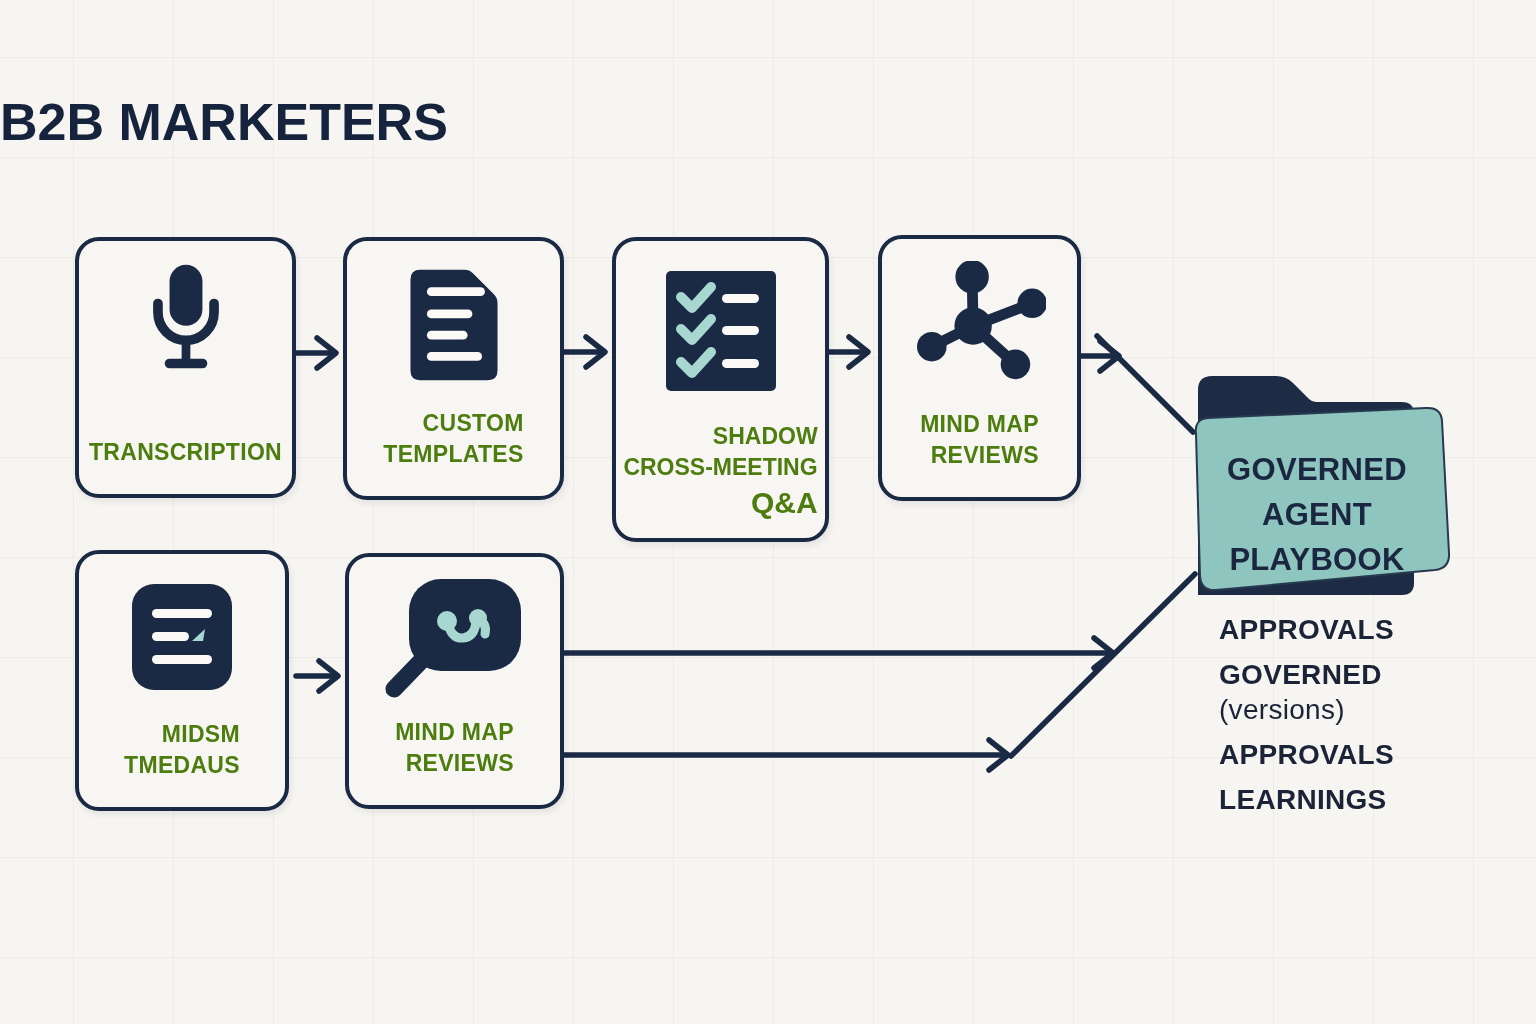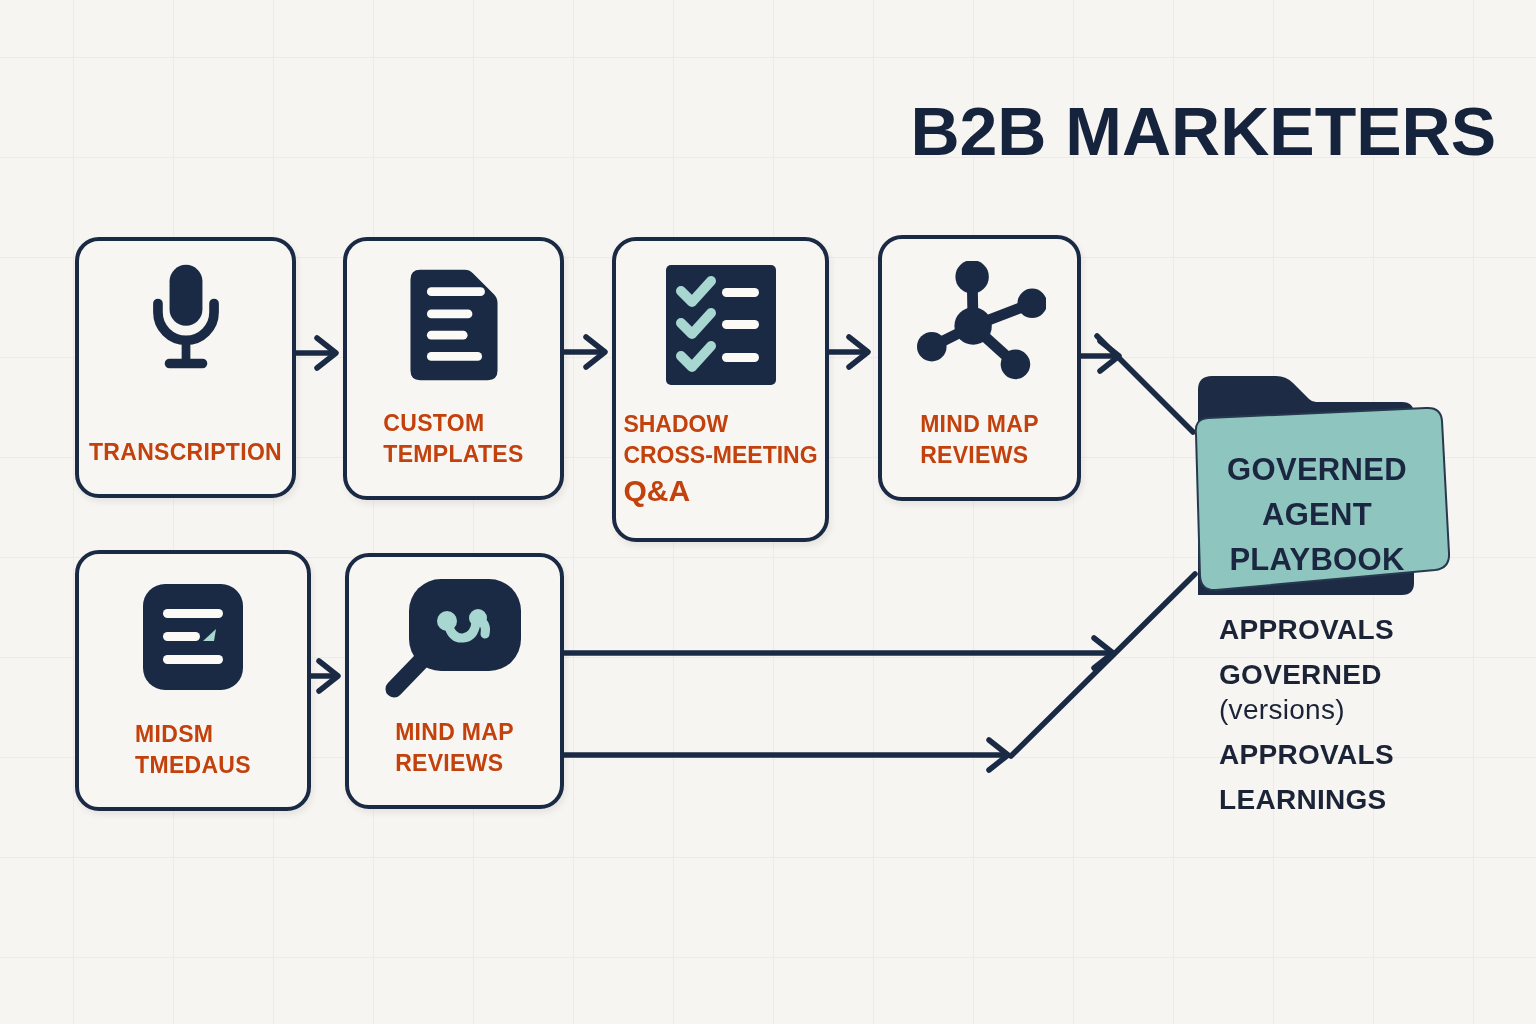--- a/index.html
+++ b/index.html
@@ -13,41 +13,41 @@
     position:relative;width:1536px;height:1024px;
     background-color:#f7f5f1;
     background-image:
       linear-gradient(to right, #ecebe6 1.5px, transparent 1.5px),
       linear-gradient(to bottom, #ecebe6 1.5px, transparent 1.5px);
     background-size:100px 100px;
     background-position:-27px -43px;
   }
   .title{
     position:absolute;left:0;top:92px;width:1496px;
-    text-align:right;
-    font-size:68px;font-weight:800;letter-spacing:0px;
+    text-align:left;
+    font-size:52px;font-weight:800;letter-spacing:0px;
     color:#16233c;
   }
   .flow-box{
     position:absolute;
     box-sizing:border-box;
     background:#f8f6f2;
     border:4.5px solid #1b2a44;
     border-radius:24px;
     display:flex;flex-direction:column;align-items:center;
     box-shadow:2px 4px 6px rgba(30,40,60,0.08);
     z-index:2;
   }
   .icon-zone{flex:1;display:flex;align-items:center;justify-content:center;width:100%;}
   .box-label{
-    white-space:pre-line;text-align:left;
+    white-space:pre-line;text-align:right;
     font-size:23px;font-weight:700;line-height:31px;letter-spacing:.3px;
-    color:#c2410c;padding-bottom:26px;
-  }
-  .box-label.tight{letter-spacing:0;padding-bottom:28px;}
+    color:#4d7c0f;padding-bottom:26px;
+  }
+  .box-label.tight{letter-spacing:0;padding-bottom:16px;}
   .qa-line{display:block;font-size:30px;line-height:38px;margin-top:1px;}
   .connector-layer{position:absolute;left:0;top:0;z-index:1;}
   .folder-wrap{position:absolute;left:1175px;top:358px;width:290px;height:250px;z-index:2;}
   .folder-label{
     position:absolute;left:1203px;top:447px;width:228px;
     white-space:pre-line;text-align:center;
     font-size:31px;line-height:45px;font-weight:800;letter-spacing:.3px;
     color:#1b2740;z-index:3;
   }
   .outputs{position:absolute;left:1219px;top:612px;z-index:2;}
@@ -147,21 +147,21 @@
         <circle cx="58" cy="16" r="17" fill="#1b2a44"></circle>
         <circle cx="119" cy="43" r="15" fill="#1b2a44"></circle>
         <circle cx="17" cy="87" r="15" fill="#1b2a44"></circle>
         <circle cx="102" cy="105" r="15" fill="#1b2a44"></circle>
       </svg>
     </div>
     <div class="box-label">MIND MAP
 REVIEWS</div>
   </div>
 
-  <div class="flow-box" style="left:75px;top:550px;width:236px;height:261px;">
+  <div class="flow-box" style="left:75px;top:550px;width:214px;height:261px;">
     <div class="icon-zone">
       <svg width="100" height="106" viewBox="0 0 100 106">
         <rect x="0" y="0" width="100" height="106" rx="22" fill="#1b2a44"></rect>
         <rect x="20" y="25" width="60" height="9" rx="4.5" fill="#fbfaf7"></rect>
         <rect x="20" y="48" width="37" height="9" rx="4.5" fill="#fbfaf7"></rect>
         <path d="M60 57 L73 45 L71 57 Z" fill="#a7d7d0"></path>
         <rect x="20" y="71" width="60" height="9" rx="4.5" fill="#fbfaf7"></rect>
       </svg>
     </div>
     <div class="box-label">MIDSM

